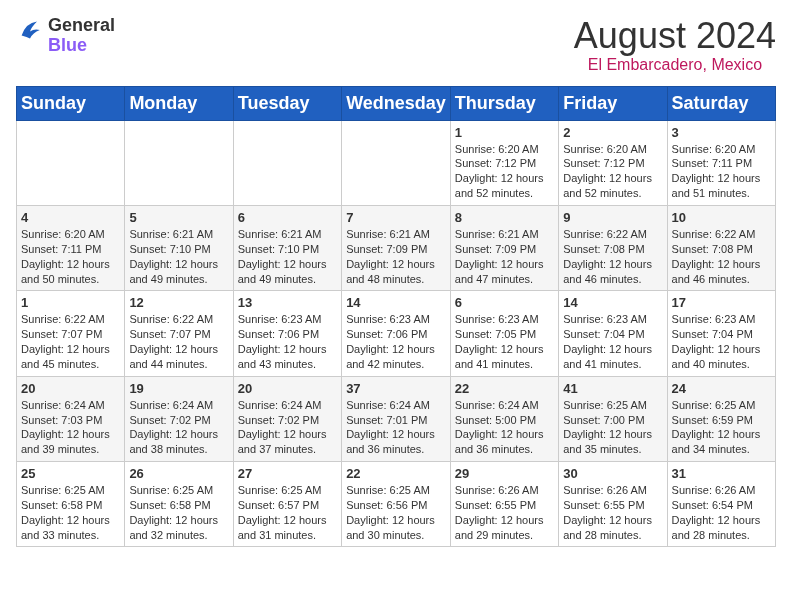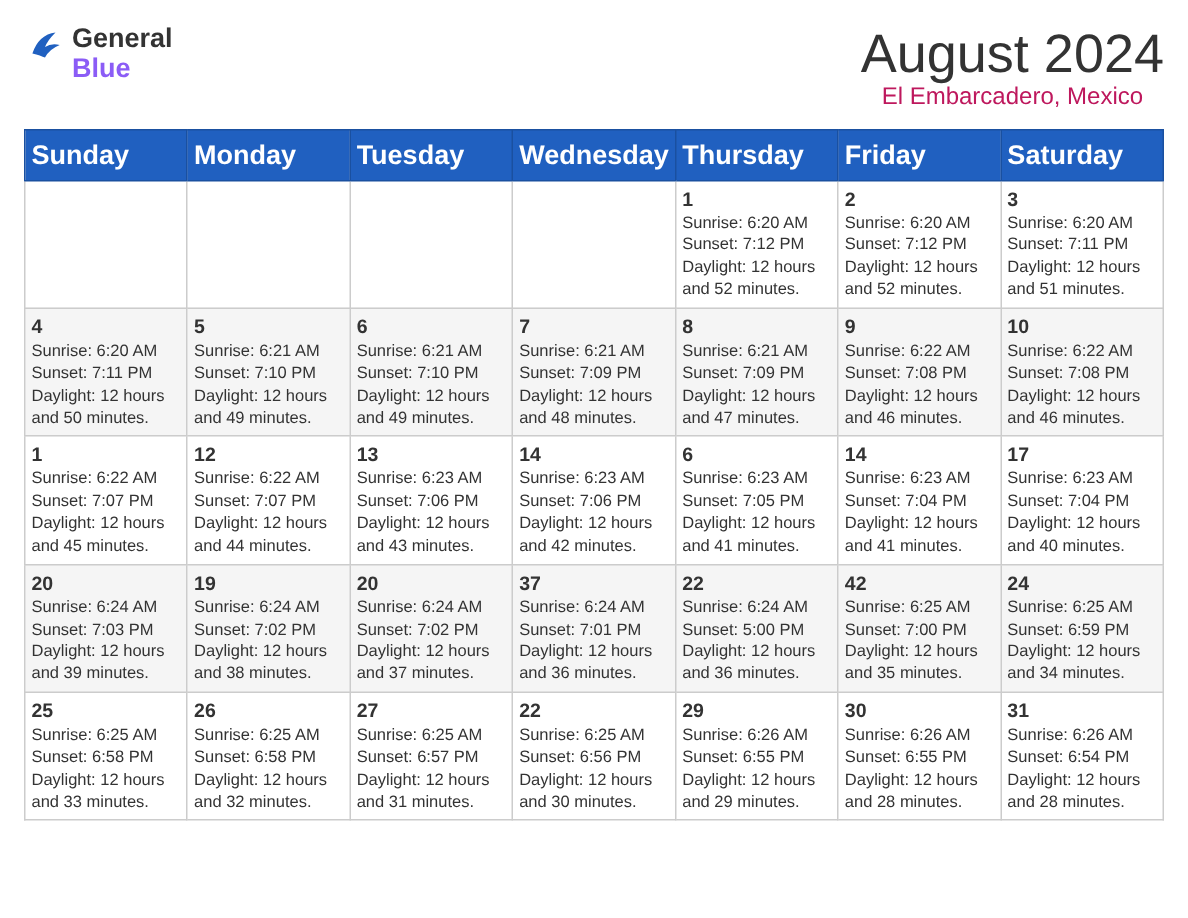--- a/index.html
+++ b/index.html
@@ -279,21 +279,21 @@
 and 36 minutes.</div>
         </td>
         <td>
           <span class="day-num">22</span>
           <div class="day-content">Sunrise: 6:24 AM
 Sunset: 5:00 PM
 Daylight: 12 hours
 and 36 minutes.</div>
         </td>
         <td>
-          <span class="day-num">42</span>
+          <span class="day-num">41</span>
           <div class="day-content">Sunrise: 6:25 AM
 Sunset: 7:00 PM
 Daylight: 12 hours
 and 35 minutes.</div>
         </td>
         <td>
           <span class="day-num">24</span>
           <div class="day-content">Sunrise: 6:25 AM
 Sunset: 6:59 PM
 Daylight: 12 hours

